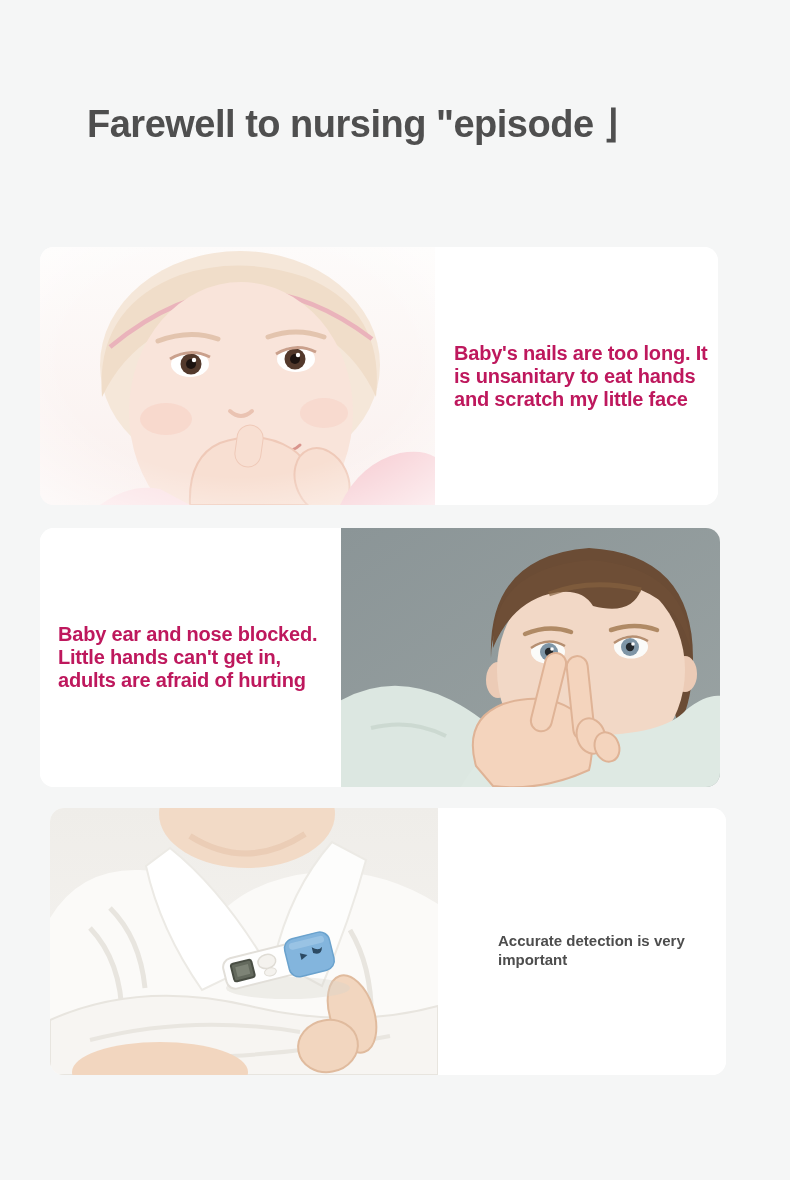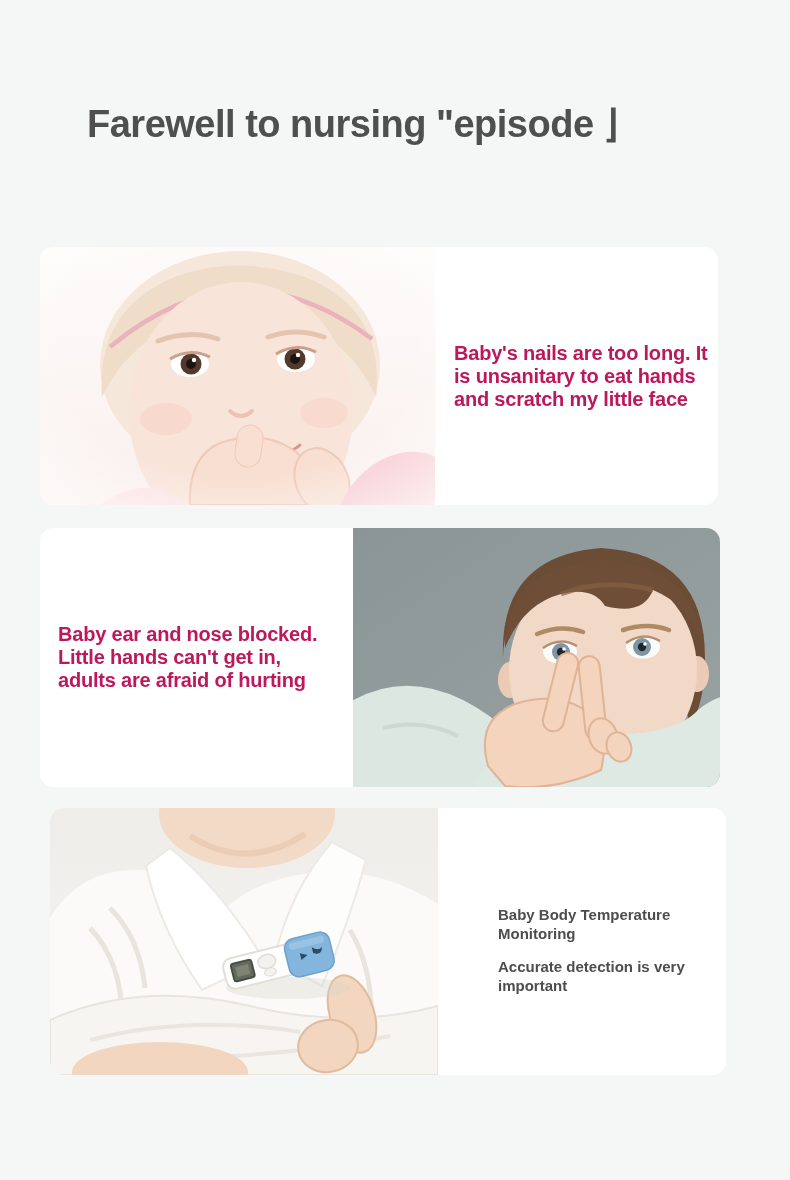--- a/index.html
+++ b/index.html
@@ -36,21 +36,21 @@
   .photo-1 { width: 395px; }
   .photo-2 { width: 387px; }
   .photo-3 { width: 388px; }
 
   .panel {
     flex: 1 1 auto;
     display: flex; flex-direction: column; justify-content: center;
     background: #ffffff;
   }
   .panel-1 { padding-left: 19px; padding-right: 4px; }
-  .panel-2 { padding-left: 18px; padding-right: 20px; }
+  .panel-2 { padding-left: 18px; padding-right: 8px; }
   .panel-3 { padding-left: 60px; padding-right: 18px; padding-top: 16px; }
 
   .big-text {
     margin: 0;
     font-size: 20px; font-weight: 700;
     line-height: 23px;
     letter-spacing: -0.2px;
     color: #be185d;
     white-space: pre-line;
   }
@@ -199,20 +199,18 @@
           <ellipse cx="-18" cy="-3" rx="9" ry="7" fill="#f4f2ee" stroke="#dfdcd5" stroke-width="1.5"></ellipse>
           <ellipse cx="-17" cy="8" rx="6" ry="4" fill="#f4f2ee" stroke="#dfdcd5" stroke-width="1"></ellipse>
           <rect x="2" y="-19" width="46" height="39" rx="10" fill="#83b5dd" stroke="#6aa2cd" stroke-width="1.5"></rect>
           <rect x="7" y="-15" width="36" height="7" rx="3.5" fill="#a3c9e7" opacity="0.7"></rect>
           <path d="M16 -3 l7 3.5 l-7 3.5 z" fill="#2c4a63"></path>
           <path d="M29 -6 q6 6 10 2 q-2 9 -10 4 z" fill="#2c4a63"></path>
         </g>
       </svg>
     </div>
     <div class="panel panel-3">
-      <p class="small-heading">Baby Body Temperature
-Monitoring</p>
       <p class="small-text">Accurate detection is very
 important</p>
     </div>
   </section>
 
 </div>
 
 </body></html>

